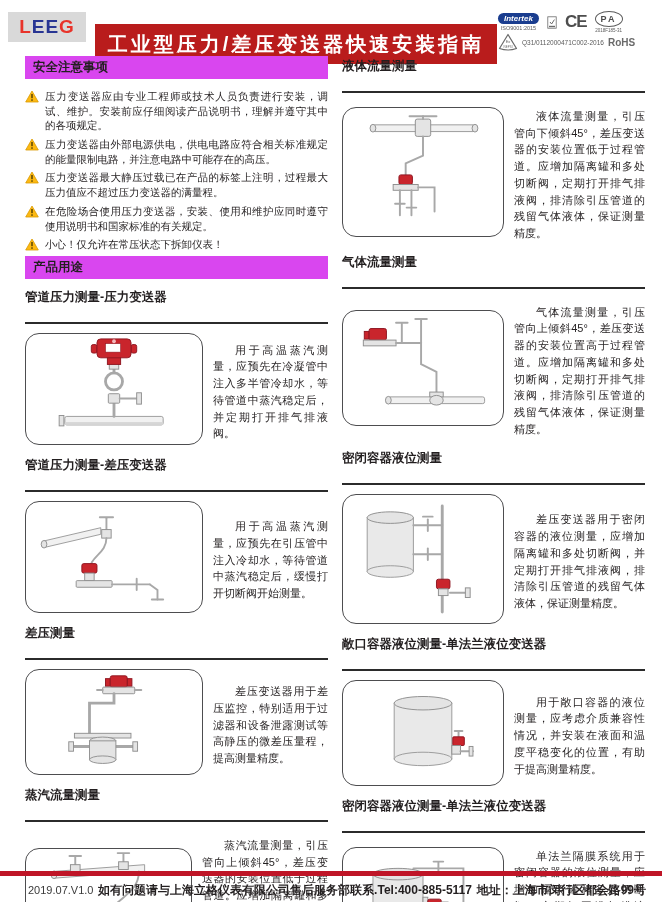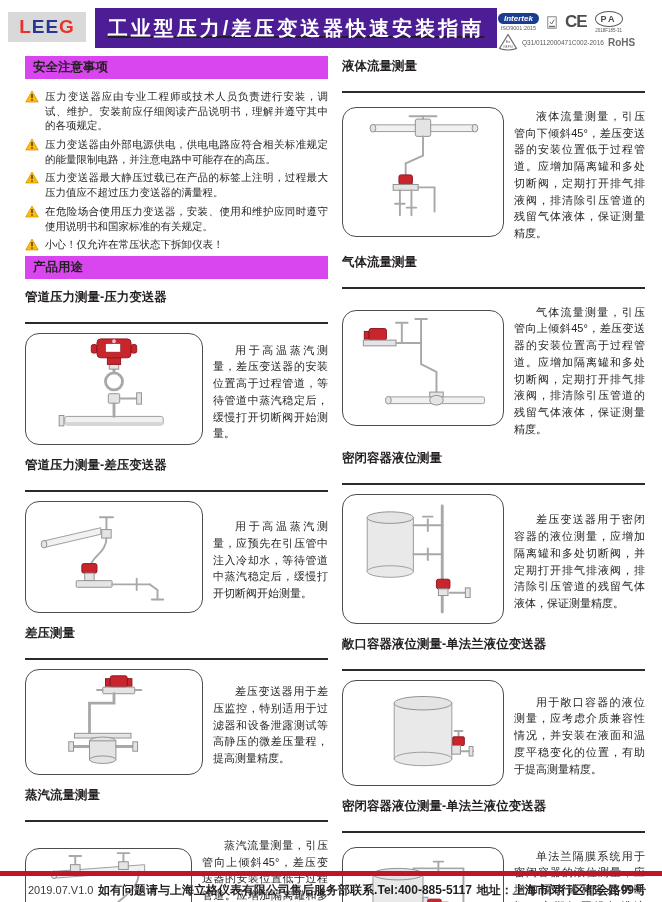--- a/index.html
+++ b/index.html
@@ -6,22 +6,22 @@
   body{width:662px;height:902px;position:relative;background:#ffffff;overflow:hidden;
        font-family:"Liberation Sans","DejaVu Sans",sans-serif;color:#231f20;}
   .page{position:absolute;inset:0;}
 
   
   .header{position:absolute;top:6px;left:0;width:662px;height:44px;}
   .logo-box{position:absolute;left:8px;top:6px;width:78px;height:30px;background:#d9d9d9;
             display:flex;align-items:center;justify-content:center;}
   .logo-t{font-weight:bold;font-size:19px;letter-spacing:1px;font-family:"Liberation Sans",sans-serif;}
   .lg-red{color:#e8332a;} .lg-blue{color:#283593;}
-  .banner{position:absolute;left:95px;top:2px;width:402px;height:40px;background:#4c1d95;
-          display:flex;align-items:center;justify-content:center;text-decoration:underline;}
+  .banner{position:absolute;left:95px;top:18px;width:402px;height:40px;background:#b91c1c;
+          display:flex;align-items:center;justify-content:center;}
   .banner-t{color:#fff;font-weight:bold;font-size:20px;letter-spacing:3px;white-space:nowrap;}
   .certs{position:absolute;right:4px;top:2px;width:160px;height:44px;color:#5a5a5a;}
   .cert-row{display:flex;align-items:center;gap:4px;}
   .cert-num{font-size:6.5px;white-space:nowrap;}
   .rohs{font-size:10px;font-weight:bold;color:#6a6a6a;letter-spacing:0;}
   .intertek-wrap{display:flex;flex-direction:column;align-items:center;}
   .intertek-badge{background:#1a3d8f;color:#fff;font-size:8px;font-weight:bold;font-style:italic;
                   padding:1px 6px;border-radius:6px;line-height:1.2;}
   .iso-t{font-size:5.5px;margin-top:1px;}
   .ce-t{font-size:17px;font-weight:bold;color:#4d4d4d;letter-spacing:-1px;}
@@ -172,21 +172,21 @@
             <line class="pl" x1="88" y1="38" x2="88" y2="30"></line>
             <rect class="mf" x="83" y="28" width="10" height="6"></rect>
             <rect class="rh" x="81" y="20" width="14" height="9"></rect>
             <rect class="rh" x="64" y="8" width="6" height="9" rx="2"></rect>
             <rect class="rh" x="106" y="8" width="6" height="9" rx="2"></rect>
             <rect class="rh" x="70" y="2" width="36" height="20" rx="4"></rect>
             <rect x="79" y="7" width="16" height="9" fill="#ffffff" stroke="#8e1520" stroke-width="0.6"></rect>
             <circle cx="88" cy="4.5" r="2" fill="#f3b9bd"></circle>
           </svg>
         </div>
-        <div class="fig-text">用于高温蒸汽测量，差压变送器的安装位置高于过程管道，等待管道中蒸汽稳定后，缓慢打开切断阀开始测量。</div>
+        <div class="fig-text">用于高温蒸汽测量，应预先在冷凝管中注入多半管冷却水，等待管道中蒸汽稳定后，并定期打开排气排液阀。</div>
       </div>
 
       <div class="sub-h">管道压力测量-差压变送器</div>
       <div class="fig-row">
         <div class="fig-box" style="width:176px;height:110px;">
           <svg width="170" height="104" viewBox="0 0 176 110">
             <path class="pf" d="M14 38 L74 24 L74 31 L14 45 Z"></path>
             <ellipse class="mf" cx="14" cy="41.5" rx="3" ry="4"></ellipse>
             <line class="pl2" x1="80" y1="30" x2="80" y2="14"></line>
             <line class="pl2" x1="73" y1="13" x2="87" y2="13"></line>

